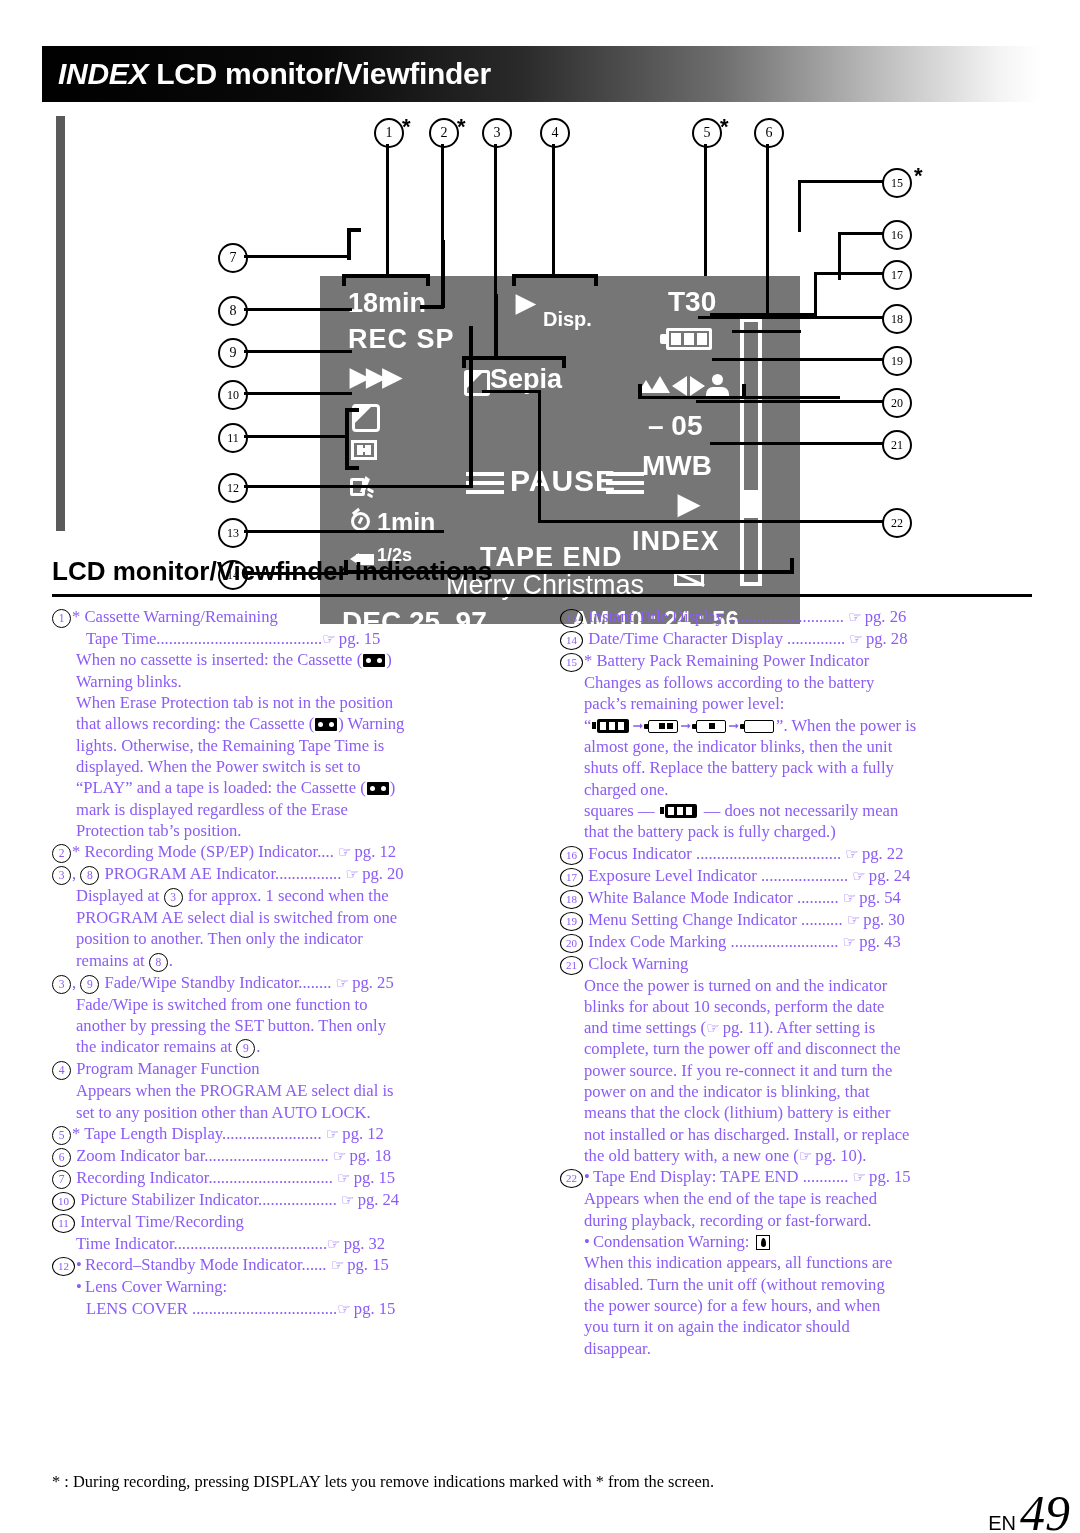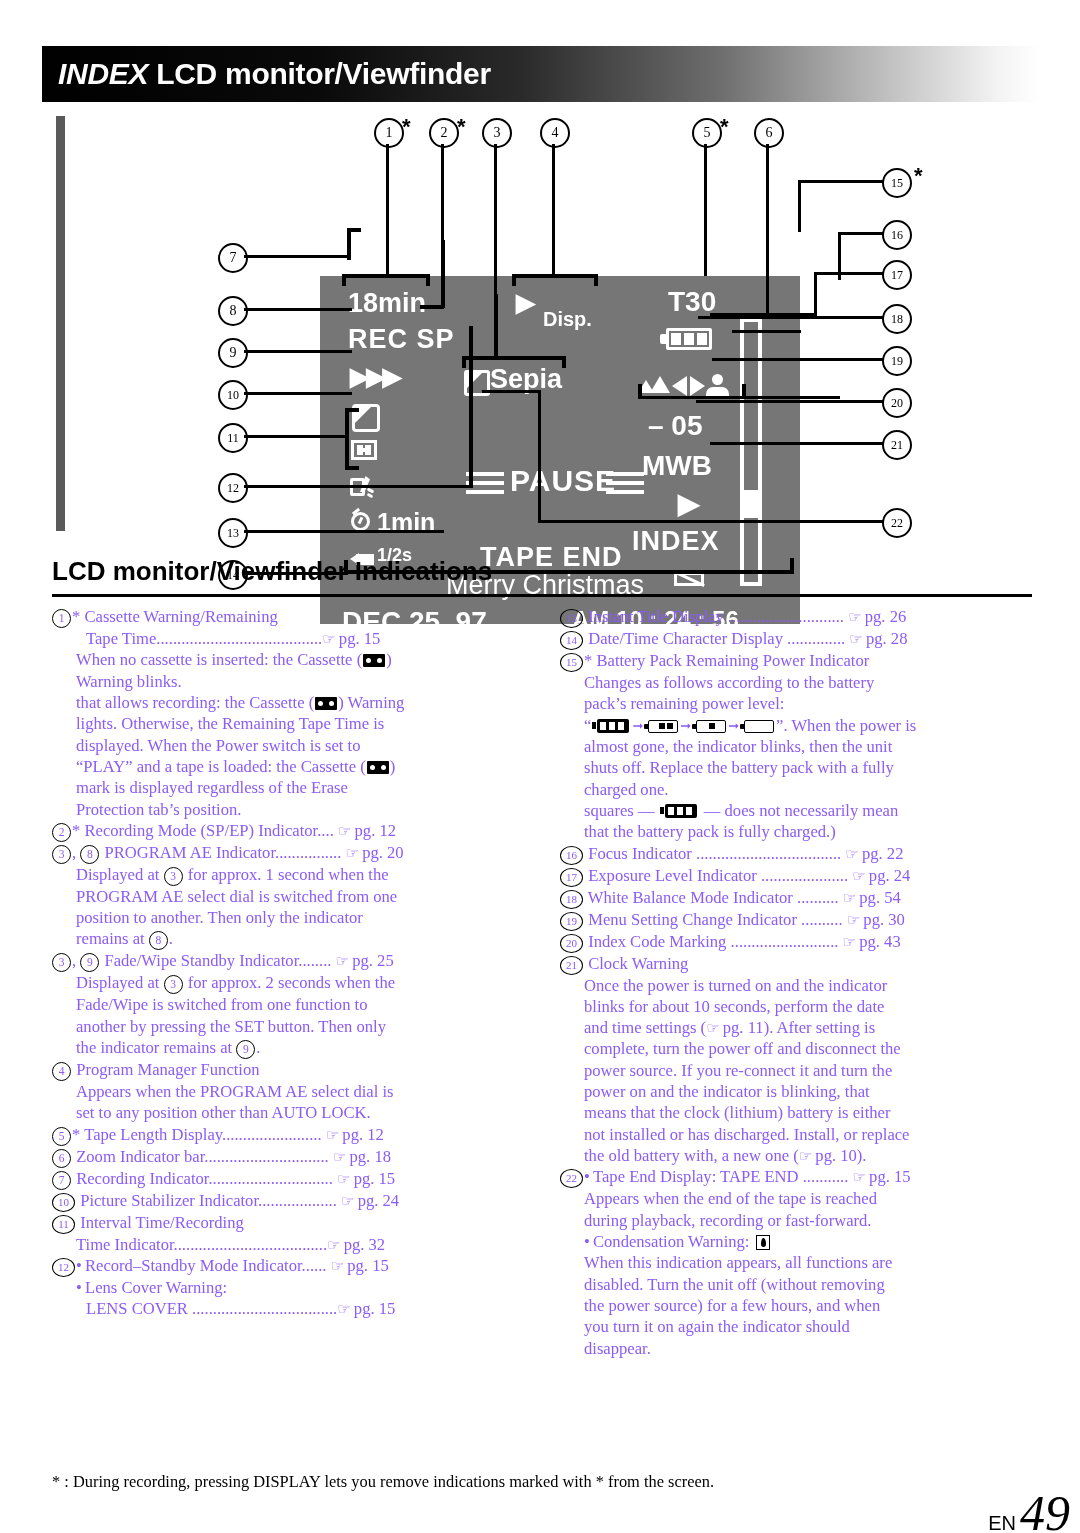--- a/index.html
+++ b/index.html
@@ -367,20 +367,21 @@
 <div class="sec-rule"></div>
 
 <div class="col col-left">
 
   <div class="entry">
     <span class="num">1</span><span>*</span>
     <span>Cassette Warning/Remaining</span>
     <span class="indent2"><span>Tape Time</span><span>........................................</span><span class="hand">☞</span> <span>pg. 15</span></span>
     <span class="indent"><span>When no cassette is inserted: the Cassette (</span><span class="cass"></span><span>)</span></span>
     <span class="indent">Warning blinks.</span>
+    <span class="indent">When Erase Protection tab is not in the position</span>
     <span class="indent"><span>that allows recording: the Cassette (</span><span class="cass"></span><span>) Warning</span></span>
     <span class="indent">lights. Otherwise, the Remaining Tape Time is</span>
     <span class="indent">displayed. When the Power switch is set to</span>
     <span class="indent"><span>“PLAY” and a tape is loaded: the Cassette (</span><span class="cass"></span><span>)</span></span>
     <span class="indent">mark is displayed regardless of the Erase</span>
     <span class="indent">Protection tab’s position.</span>
   </div>
 
   <div class="entry">
     <span class="num">2</span><span>*</span>
@@ -395,21 +396,20 @@
     <span class="indent"><span>Displayed at</span> <span class="num">3</span> <span>for approx. 1 second when the</span></span>
     <span class="indent">PROGRAM AE select dial is switched from one</span>
     <span class="indent">position to another. Then only the indicator</span>
     <span class="indent"><span>remains at</span> <span class="num">8</span><span>.</span></span>
   </div>
 
   <div class="entry">
     <span class="num">3</span>, <span class="num">9</span>
     <span>Fade/Wipe Standby Indicator</span><span>........</span>
     <span class="hand">☞</span> <span>pg. 25</span>
-    <span class="indent"><span>Displayed at</span> <span class="num">3</span> <span>for approx. 2 seconds when the</span></span>
     <span class="indent">Fade/Wipe is switched from one function to</span>
     <span class="indent">another by pressing the SET button. Then only</span>
     <span class="indent"><span>the indicator remains at</span> <span class="num">9</span><span>.</span></span>
   </div>
 
   <div class="entry">
     <span class="num">4</span>
     <span>Program Manager Function</span>
     <span class="indent">Appears when the PROGRAM AE select dial is</span>
     <span class="indent">set to any position other than AUTO LOCK.</span>

